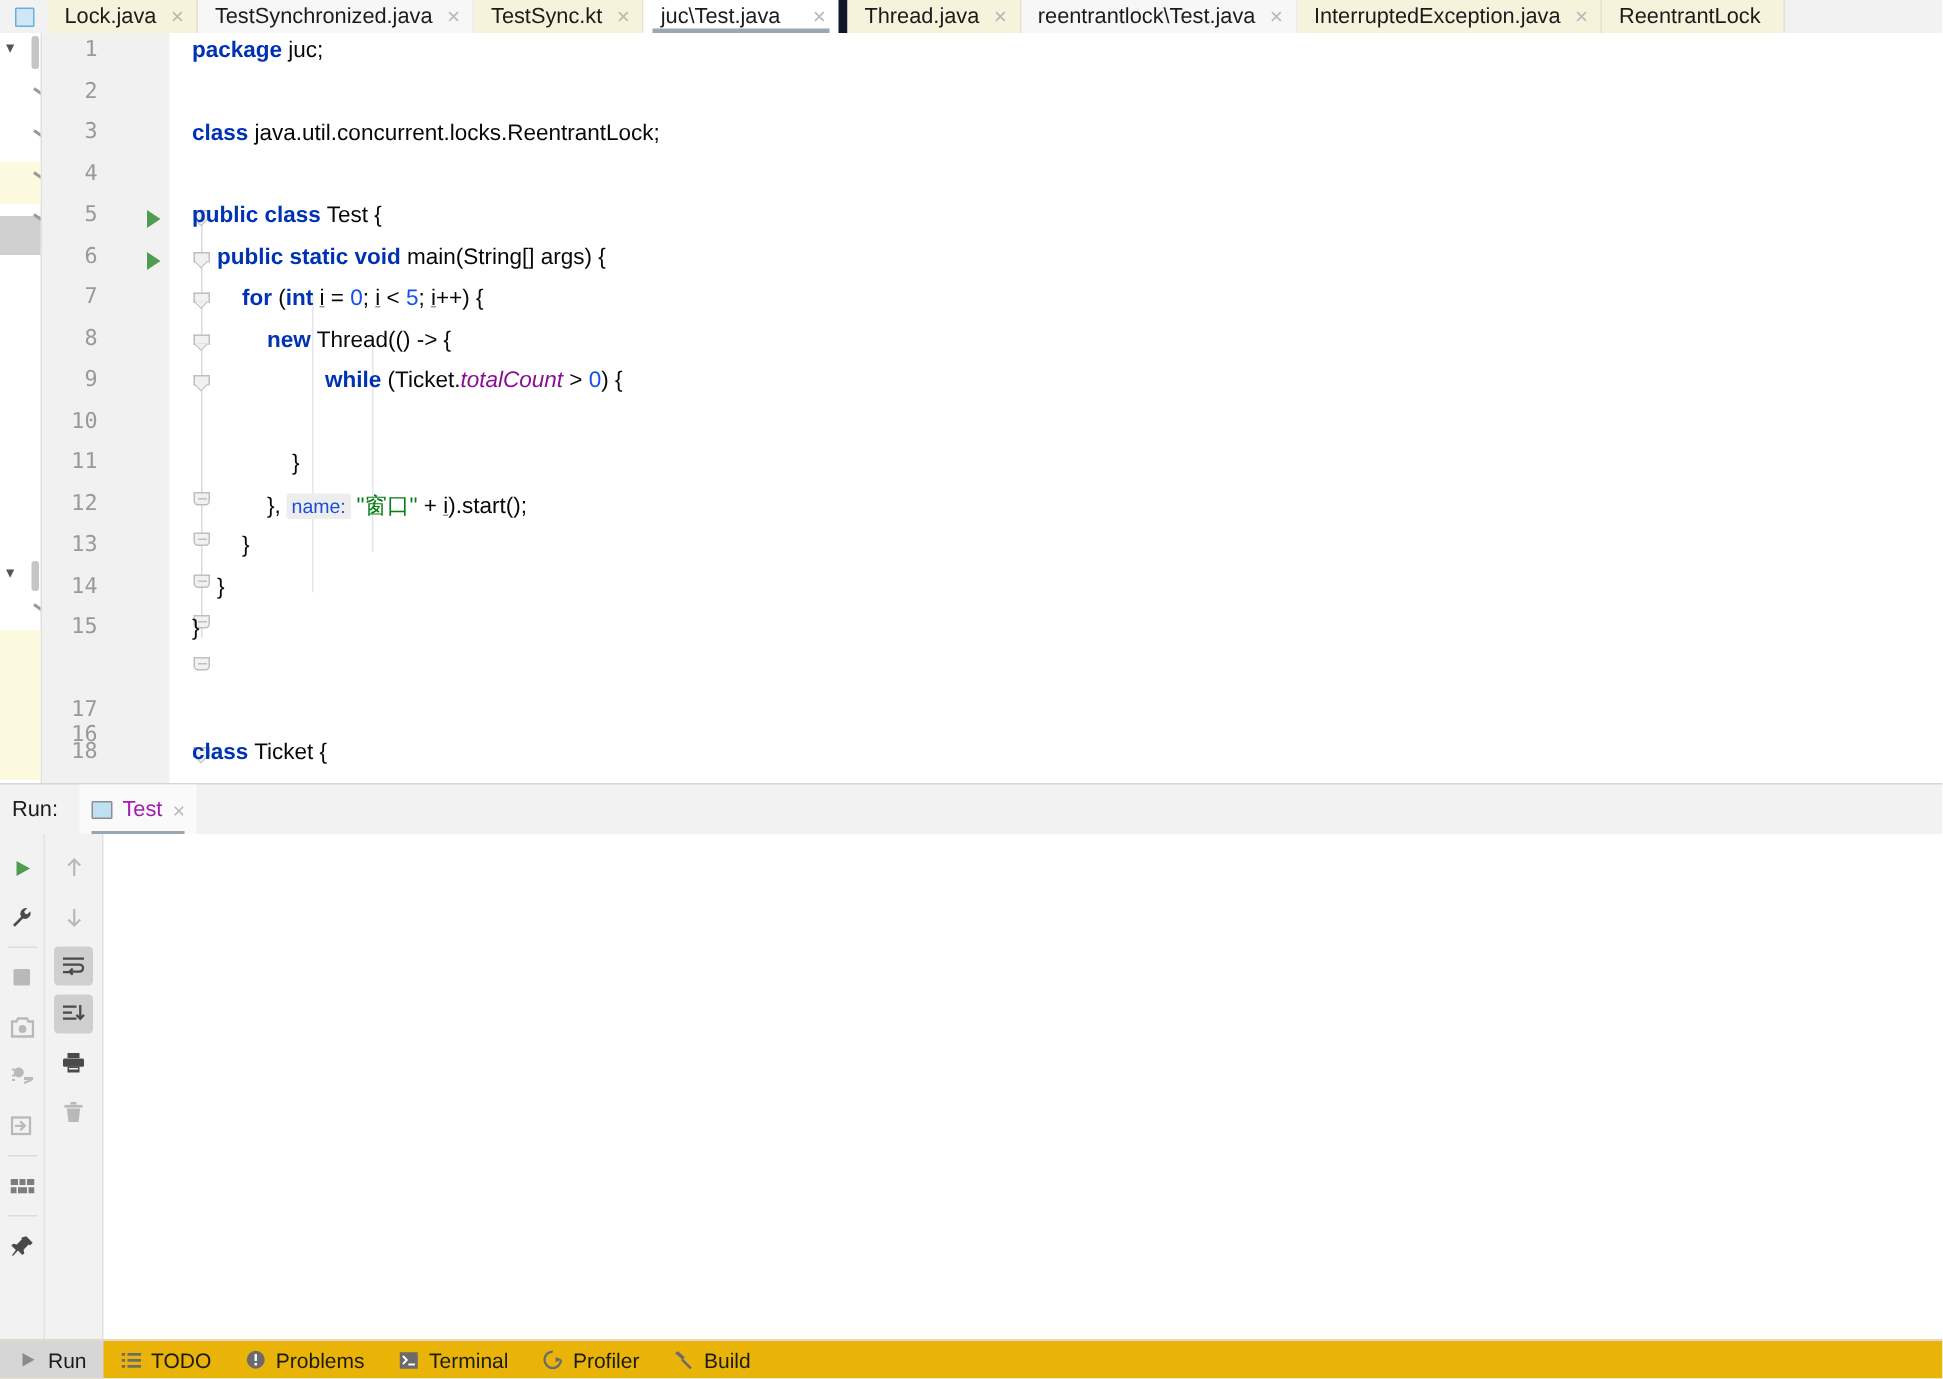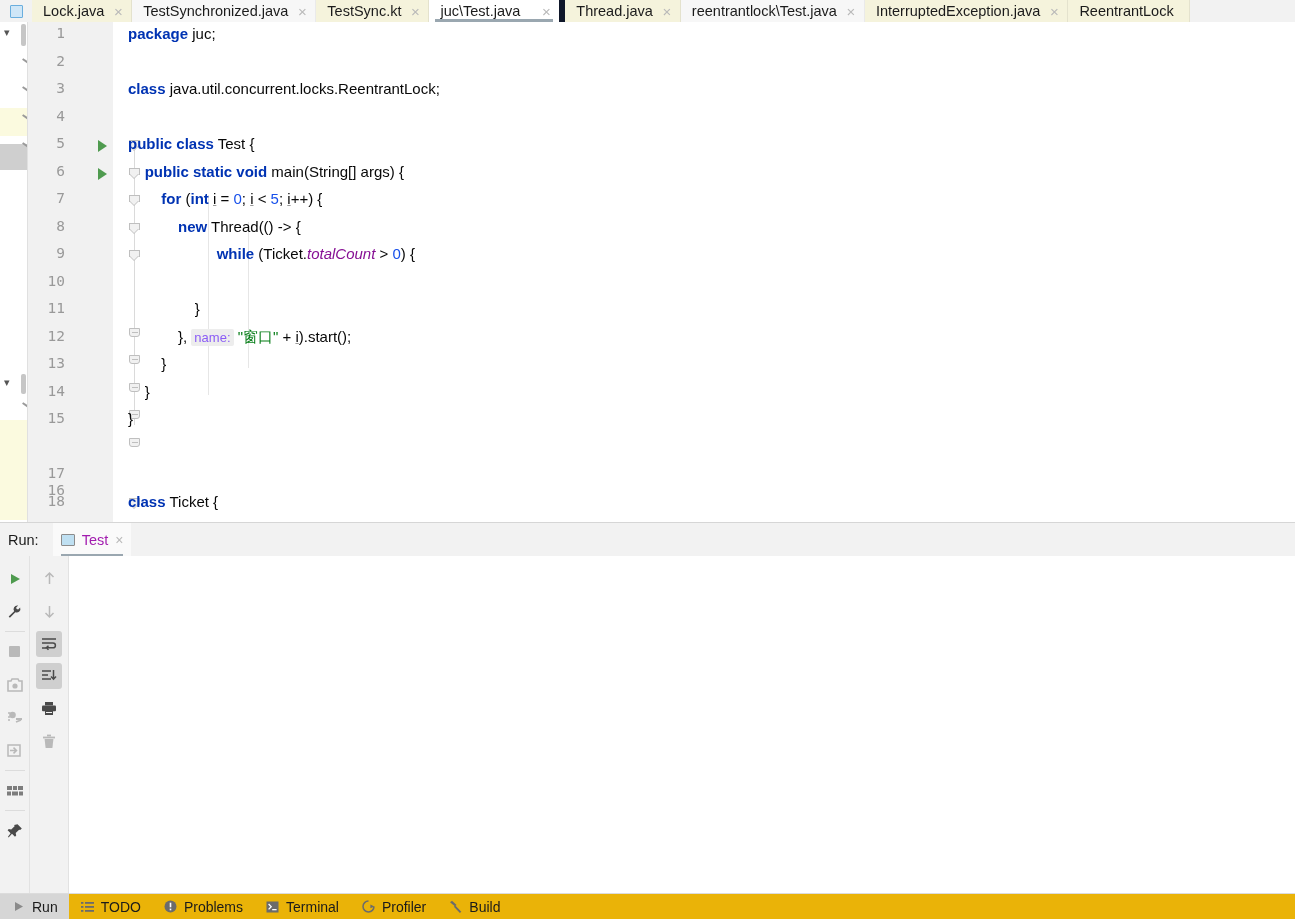--- a/index.html
+++ b/index.html
@@ -140,21 +140,21 @@
     white-space: pre;
   }
   .code .row { position: absolute; left: 0; }
   .kw  { color: #0033b3; font-weight: bold; }
   .num { color: #1750eb; }
   .str { color: #067d17; }
   .fld { color: #871094; font-style: italic; }
   .mth { color: #080808; font-style: italic; }
   .var { text-decoration: underline; text-decoration-color: #9a9a9a; }
   .hint {
-    background: #ededed; color: #8b5cf6;
+    background: #ededed; color: #1d4ed8;
     font-size: 13px; padding: 1px 3px; border-radius: 2px;
   }
   .indentline {
     position: absolute; width: 1px; background: #e6e6e6;
   }
 
   
   .runhdr {
     position: absolute; top: 522px; left: 0; width: 1295px; height: 34px;
     background: #f2f2f2;

